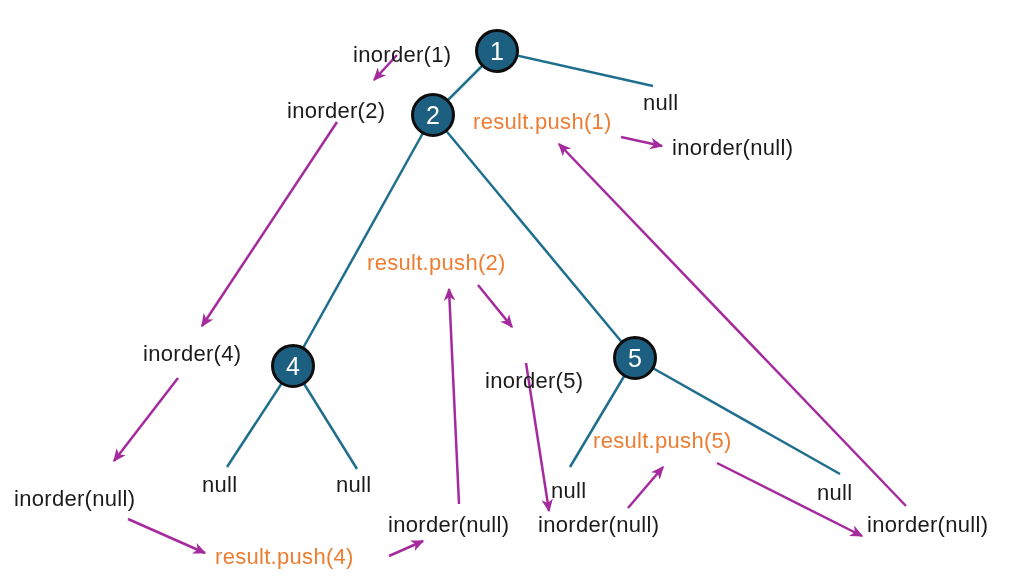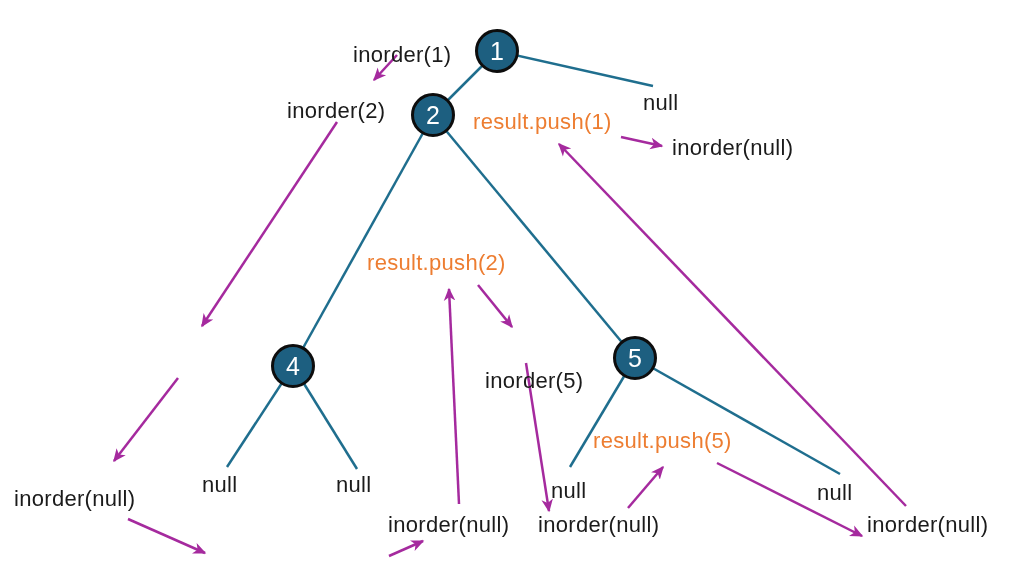--- a/index.html
+++ b/index.html
@@ -71,24 +71,26 @@
   </div>
   <div class="node" style="left:271px; top:344px;">
     <span>4</span>
   </div>
   <div class="node" style="left:613px; top:336px;">
     <span>5</span>
   </div>
 
   <div class="lbl" style="left:353px; top:29px;margin-top:14px;">inorder(1)</div>
   <div class="lbl" style="left:287px; top:99px;">inorder(2)</div>
+  <div class="lbl" style="left:143px; top:342px;">inorder(4)</div>
   <div class="lbl" style="left:485px; top:332px;margin-top:37px;">inorder(5)</div>
 
   <div class="lbl push" style="left:473px; top:110px;">result.push(1)</div>
   <div class="lbl push" style="left:367px; top:251px;">result.push(2)</div>
+  <div class="lbl push" style="left:215px; top:545px;">result.push(4)</div>
   <div class="lbl push" style="left:593px; top:429px;">result.push(5)</div>
 
   <div class="lbl" style="left:643px; top:91px;">null</div>
   <div class="lbl" style="left:202px; top:473px;">null</div>
   <div class="lbl" style="left:336px; top:473px;">null</div>
   <div class="lbl" style="left:551px; top:479px;">null</div>
   <div class="lbl" style="left:817px; top:481px;">null</div>
 
   <div class="lbl" style="left:672px; top:136px;">inorder(null)</div>
   <div class="lbl" style="left:14px;  top:487px;">inorder(null)</div>

